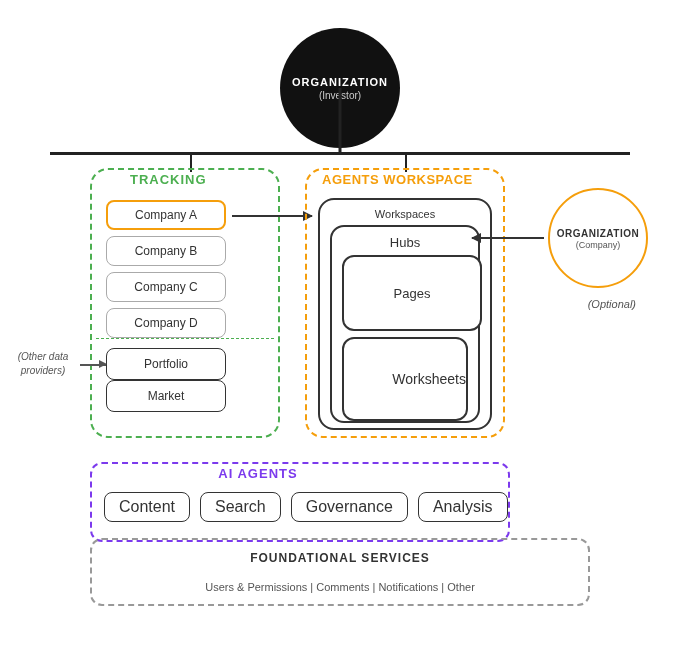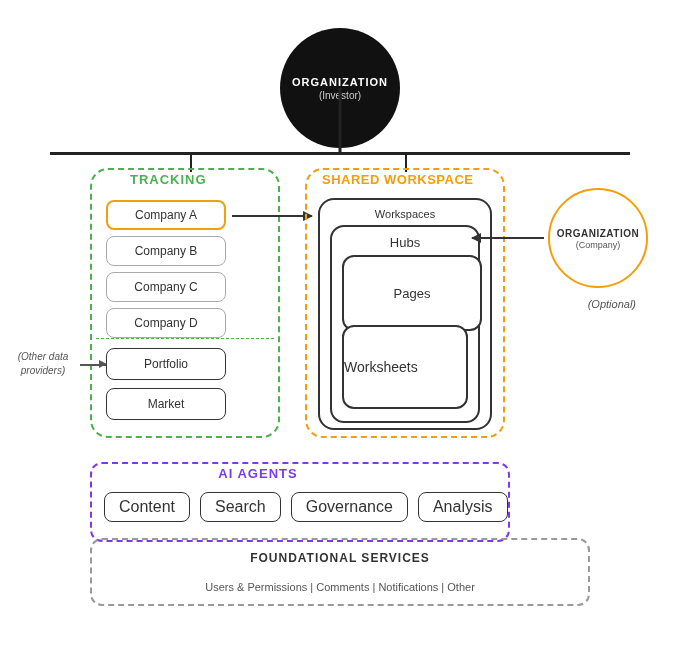--- a/index.html
+++ b/index.html
@@ -114,21 +114,20 @@
       color: #333;
     }
 
     
     .bottom-boxes {
       position: absolute;
       top: 348px;
       left: 106px;
       display: flex;
       flex-direction: column;
-      gap: 8px;
     }
     .bottom-box {
       width: 120px;
       height: 32px;
       border: 1.5px solid #333;
       border-radius: 8px;
       display: flex;
       align-items: center;
       justify-content: center;
       font-size: 12px;
@@ -218,29 +217,29 @@
       justify-content: center;
       background: #fff;
     }
     .pages-text {
       font-size: 13px;
       color: #333;
     }
 
     .worksheets-box {
       position: absolute;
-      top: 325px;
+      top: 337px;
       left: 342px;
       width: 126px;
       height: 84px;
       border: 2px solid #333;
       border-radius: 12px;
       display: flex;
       align-items: center;
-      justify-content: flex-start;
+      justify-content: flex-end;
       background: #fff;
     }
     .worksheets-text {
       font-size: 14px;
       color: #333;
       font-weight: normal;
     }
 
     
     .arrow-right {
@@ -467,21 +466,21 @@
   <div class="tracking-separator"></div>
 
   <div class="bottom-boxes">
     <div class="bottom-box">Portfolio</div>
     <div class="bottom-box">Market</div>
   </div>
 
   <div class="arrow-right"></div>
 
   <div class="shared-box"></div>
-  <span class="shared-label">SHARED WORKSPACE</span>
+  <span class="shared-label">AGENTS WORKSPACE</span>
 
   <div class="workspaces-box">
     <span class="workspaces-text">Workspaces</span>
   </div>
   <div class="hubs-box">
     <span class="hubs-text">Hubs</span>
   </div>
   <div class="pages-box">
     <span class="pages-text">Pages</span>
   </div>

